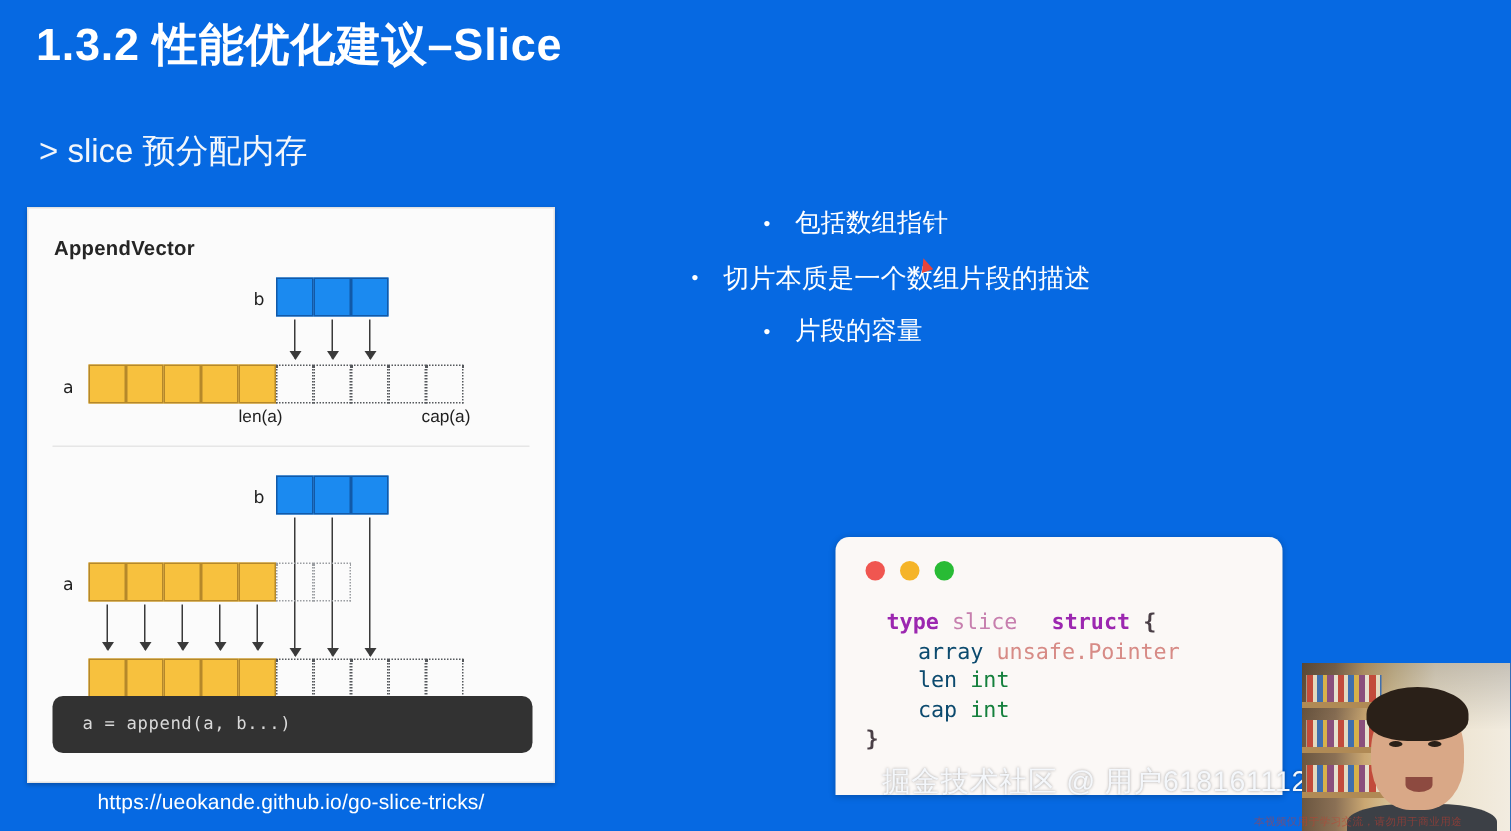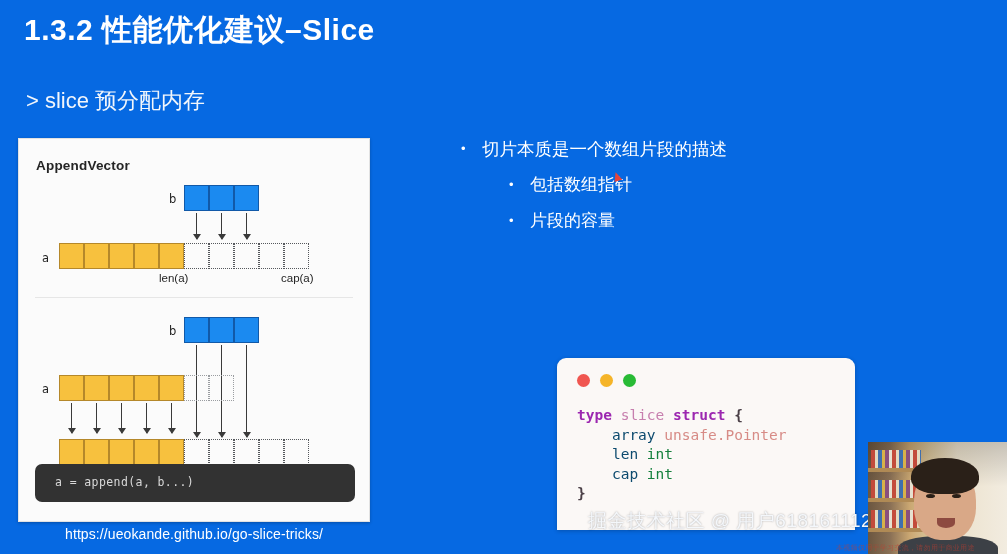--- a/index.html
+++ b/index.html
@@ -173,21 +173,21 @@
   .dot.green  { left: 66px;  background: #28bb35; }
 
   #code-body {
     position: absolute;
     left: 20px; top: 48px;
     font-family: "DejaVu Sans Mono", "Liberation Mono", monospace;
     font-size: 14.5px;
     line-height: 19.5px;
     white-space: pre;
   }
-  .tok-kw    { color: #9c27b0; font-weight: bold; }
+  .tok-kw    { color: #9c27b0; font-weight: bold; margin-left: 14px; }
   .tok-type  { color: #c77fae; }
   .tok-field { color: #0c4a6e; }
   .tok-name  { color: #d78b86; }
   .tok-basic { color: #15803d; }
   .tok-punc  { color: #4a3f46; font-weight: bold; }
 
   
   #watermark {
     position: absolute;
     left: 588px; top: 508px;
@@ -351,22 +351,22 @@
   </div>
 
   <div id="code-chip">
     <span>a = append(a, b...)</span>
   </div>
 </div>
 
 <div id="figure-source">https://ueokande.github.io/go-slice-tricks/</div>
 
 <div id="bullet-list">
+  <div class="bullet lvl2">包括数组指针</div>
   <div class="bullet lvl1">切片本质是一个数组片段的描述</div>
-  <div class="bullet lvl2">包括数组指针</div>
   <div class="bullet lvl2">片段的容量</div>
 </div>
 
 <div id="mouse-cursor"></div>
 
 <div id="code-card">
   <div class="dot red"></div>
   <div class="dot yellow"></div>
   <div class="dot green"></div>
   <div id="code-body"><div><span class="tok-kw">type</span><span class="tok-punc"> </span><span class="tok-type">slice</span><span class="tok-punc"> </span><span class="tok-kw">struct</span><span class="tok-punc"> {</span></div><div><span class="tok-field">    array </span><span class="tok-name">unsafe.Pointer</span></div><div><span class="tok-field">    len </span><span class="tok-basic">int</span></div><div><span class="tok-field">    cap </span><span class="tok-basic">int</span></div><div><span class="tok-punc">}</span></div></div>

